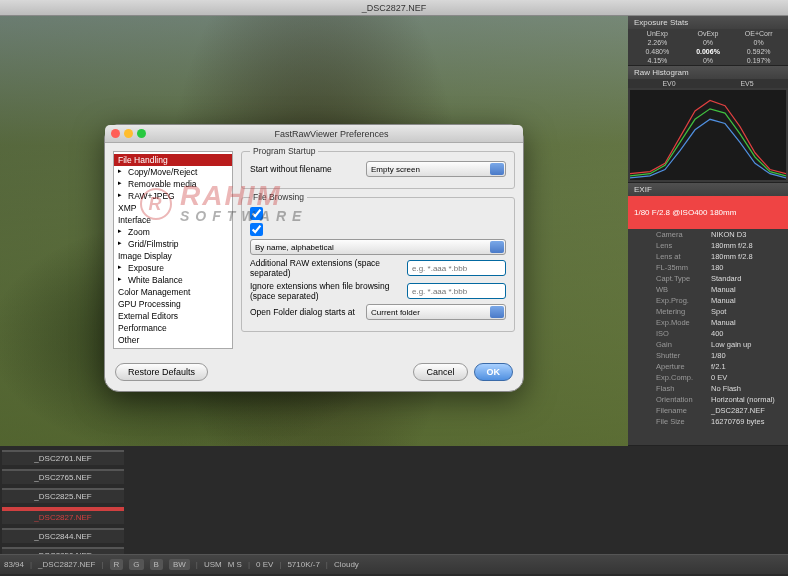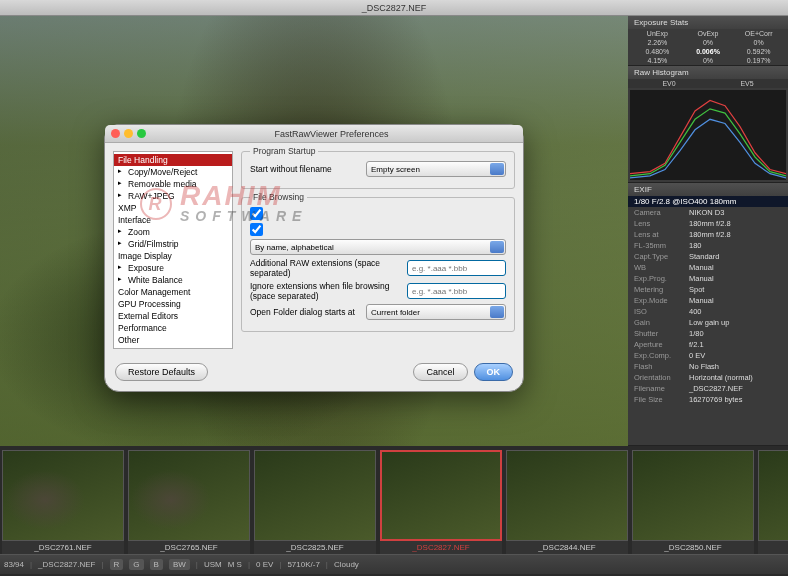--- a/index.html
+++ b/index.html
@@ -17,26 +17,26 @@
 
 .sidepanel { width: 160px; background: #3a3a3a; color: #ccc; font-size: 8px; display: flex; flex-direction: column; }
 .panel-section { border-bottom: 1px solid #222; }
 .panel-header { background: linear-gradient(#505050,#404040); padding: 2px 6px; font-size: 8px; color: #ddd; display: flex; justify-content: space-between; }
 .histogram { height: 90px; background: #1a1a1a; position: relative; margin: 2px; }
 .histogram svg { width: 100%; height: 100%; }
 .hist-labels { display: flex; justify-content: space-around; font-size: 7px; padding: 1px 2px; background: #333; }
 .stats-row { display: flex; padding: 1px 4px; font-size: 7px; }
 .stats-row span { flex: 1; text-align: center; }
 .stats-row .b { font-weight: bold; color: #fff; }
-.exif-title { padding: 1px 6px; color: #fff; font-size: 8px; background: #0f172a; }
+.exif-title { padding: 12px 6px; color: #fff; font-size: 8px; background: #ef4444; }
 .exif-row { display: flex; padding: 1px 6px; font-size: 7.5px; }
-.exif-row .k { width: 55px; color: #999; }
+.exif-row .k { width: 55px; color: #999; margin-left: 22px; }
 .exif-row .v { flex: 1; color: #ddd; }
 
-.filmstrip { height: 108px; background: #2a2a2a; display: flex; overflow: hidden; padding: 4px 2px 0; gap: 4px; }
+.filmstrip { height: 108px; background: #2a2a2a; display: flex; overflow: hidden; padding: 4px 2px 0; gap: 4px; flex-direction: column; }
 .thumb { width: 122px; flex-shrink: 0; display: flex; flex-direction: column; }
 .thumb-img { flex: 1; background: linear-gradient(160deg,#2a3a1a,#4a5a2a); border: 1px solid #555; position: relative; }
 .thumb-img.sq::after { content: ""; position: absolute; inset: 0; background: radial-gradient(ellipse 40px 30px at 35% 55%, rgba(80,70,60,.8), transparent); }
 .thumb.sel .thumb-img { border: 2px solid #d04040; }
 .thumb-label { font-size: 8px; color: #ccc; text-align: center; padding: 2px; background: #333; }
 .thumb.sel .thumb-label { color: #d04040; }
 
 .statusbar { height: 20px; background: linear-gradient(#454545,#353535); display: flex; align-items: center; font-size: 8px; color: #bbb; padding: 0 4px; gap: 6px; border-top: 1px solid #555; }
 .statusbar .sep { color: #666; }
 .statusbar .btn { padding: 1px 4px; background: #555; border-radius: 2px; }

